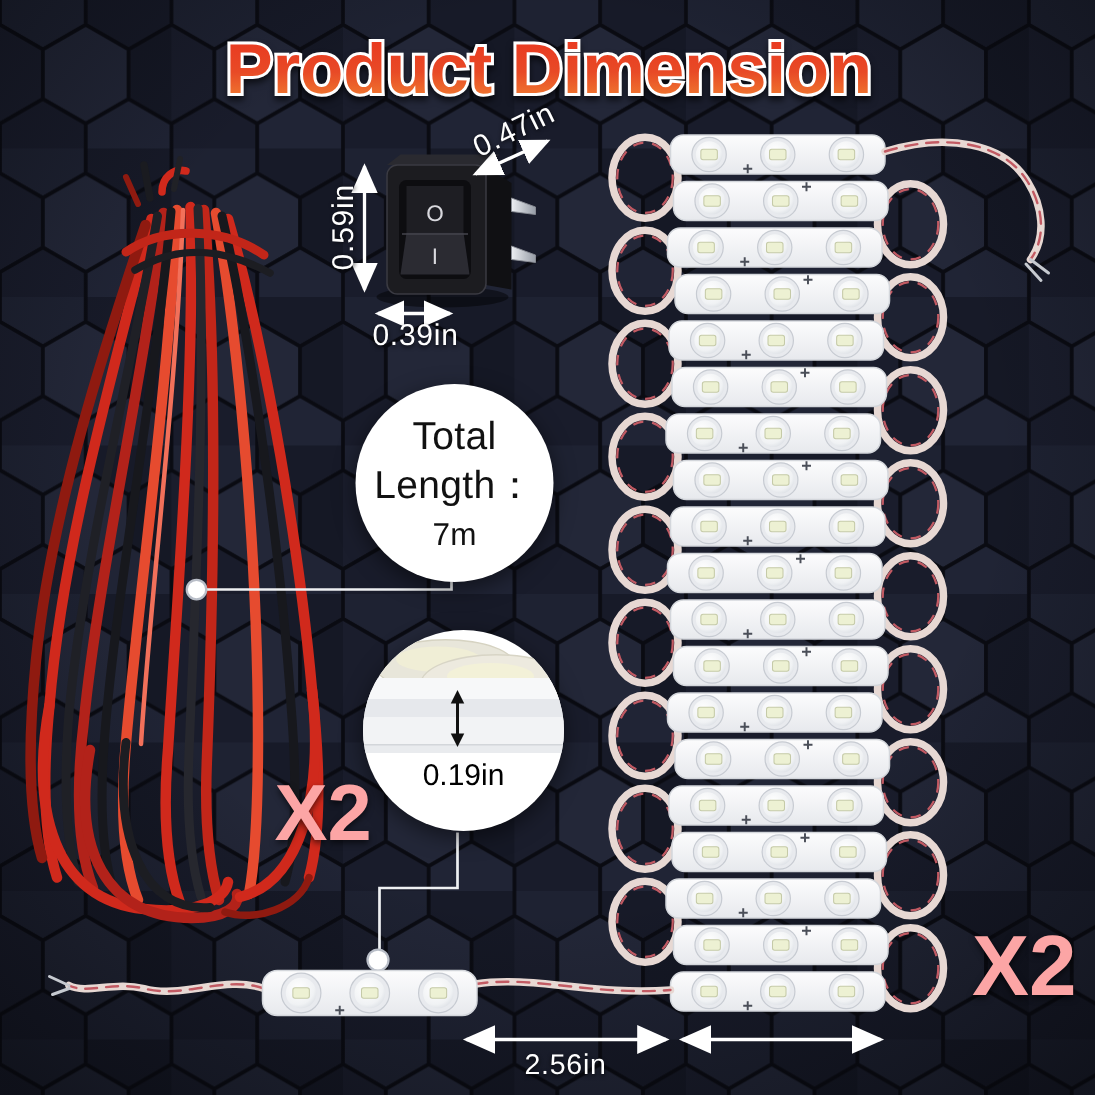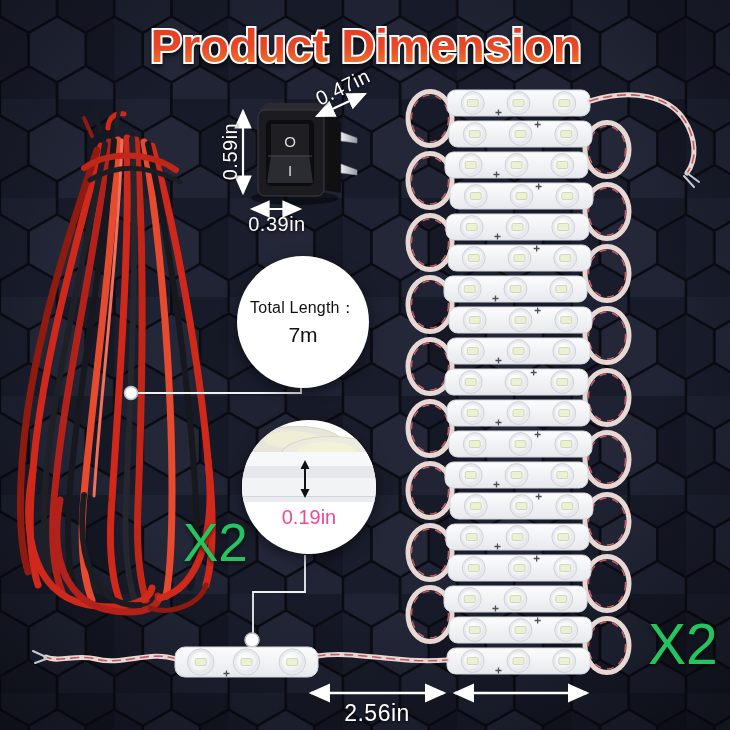--- a/index.html
+++ b/index.html
@@ -8,38 +8,38 @@
     font-family:"Liberation Sans", sans-serif;
     background:#0d0e16;
     padding-left:40px;
   }
   #stage svg{position:absolute;left:0;top:0;}
   .lbl{
     position:absolute;color:#fff;text-align:center;
     text-shadow:0 1px 3px rgba(0,0,0,.75);
     font-size:20px;letter-spacing:.5px;
   }
-  .dimlbl{font-size:23px;}
+  .dimlbl{font-size:19px;}
   .x2{
-    position:absolute;color:#22c55e;font-weight:normal;
+    position:absolute;color:#fca5a5;font-weight:bold;
     text-shadow:0 2px 4px rgba(0,0,0,.6);line-height:1;
   }
   .callout{
     position:absolute;background:#fff;border-radius:50%;
     box-shadow:0 4px 14px rgba(0,0,0,.5);
     display:flex;flex-direction:column;align-items:center;justify-content:center;
     color:#111;text-align:center;
   }
   #callout-total{left:237px;top:256px;width:132px;height:132px;}
-  #callout-total .l1{font-size:16px;letter-spacing:.2px;}
+  #callout-total .l1{font-size:26px;letter-spacing:.2px;}
   #callout-total .l2{font-size:21px;margin-top:4px;}
   #callout-thick{left:242px;top:420px;width:134px;height:134px;overflow:hidden;display:block;}
   .abs{position:absolute;}
   .dome{border-radius:50%;}
-  #thick-label{position:absolute;top:86px;left:0;width:134px;text-align:center;font-size:20px;color:#ec4899;}
+  #thick-label{position:absolute;top:86px;left:0;width:134px;text-align:center;font-size:20px;color:#000000;}
 </style>
 </head>
 <body>
 
 <div id="stage">
 
   <svg width="730" height="730">
     <defs>
       <pattern id="hexpat" width="114.32" height="99" patternUnits="userSpaceOnUse">
         <rect width="114.32" height="99" fill="#0d0e16"></rect>

